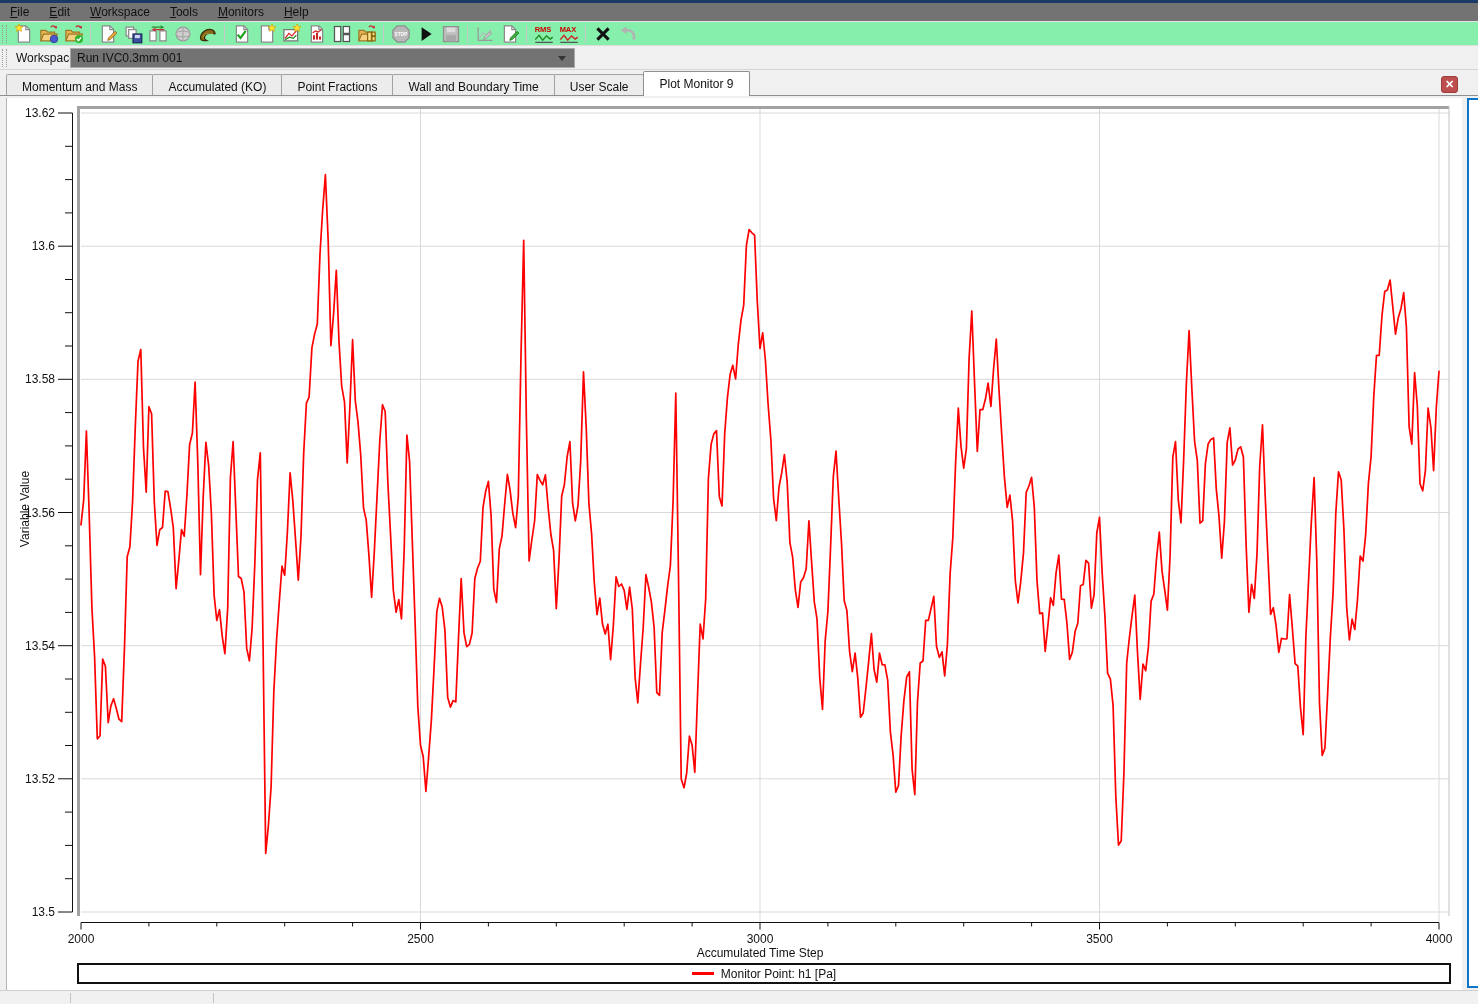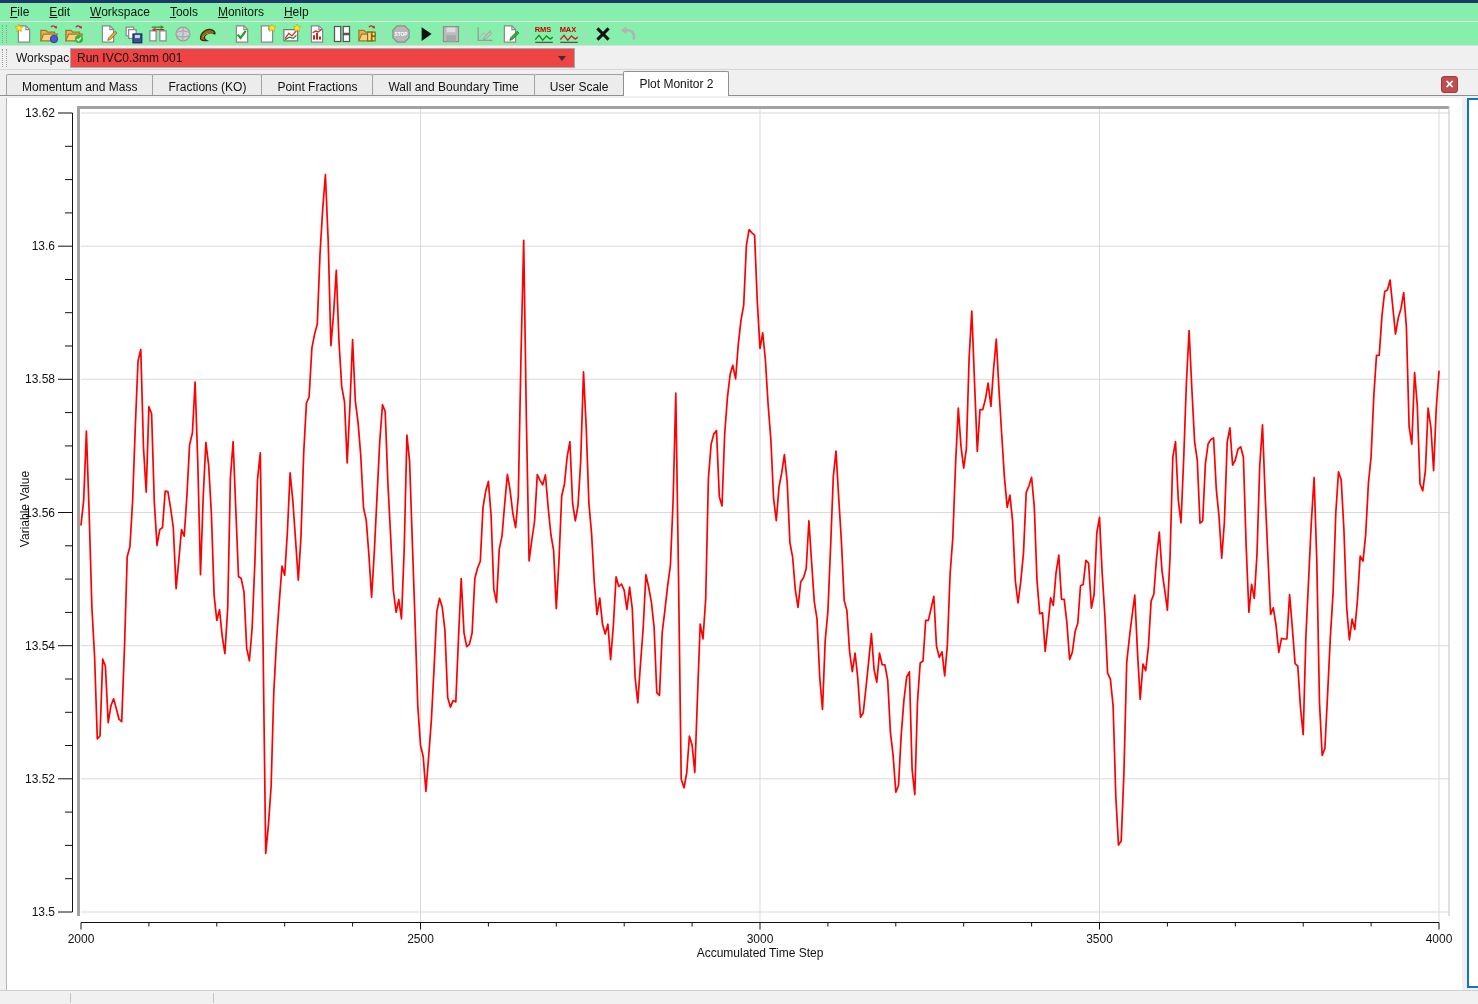--- a/index.html
+++ b/index.html
@@ -8,21 +8,21 @@
     position: relative;
     font-family: "Liberation Sans", sans-serif;
     background: #f0f0f0;
     overflow: hidden;
     color: #111;
   }
   
   #topstrip { position:absolute; left:0; top:0; width:1478px; height:3px; }
   #menubar {
     position:absolute; left:0; top:3px; width:1478px; height:19px;
-    background:#86efac; border-bottom:1px solid #e3e3e3;
+    background:#737373; border-bottom:1px solid #e3e3e3;
     display:flex; align-items:center; font-size:12px;
   }
   .menu-item { padding:1px 8px; margin:0 2px; cursor:default; }
   #toolbar {
     position:absolute; left:0; top:22px; width:1478px; height:24px;
     background:#86efac; border-bottom:1px solid #dcdcdc;
     display:flex; align-items:center;
   }
   .gripper {
     width:5px; height:18px; margin:0 4px 0 2px;
@@ -35,21 +35,21 @@
   .tb-btn.disabled { pointer-events:none; }
   .tb-sep { width:1px; height:18px; background:#c8c8c8; margin:0 4px; }
   #wsrow {
     position:absolute; left:0; top:46px; width:1478px; height:24px;
     background:#f0f0f0; border-bottom:1px solid #d5d5d5;
     display:flex; align-items:center; font-size:12px;
   }
   #ws-label { margin:0 10px 0 5px; }
   #ws-combo {
     position:absolute; left:70px; top:2px; width:505px; height:20px;
-    background:#ef4444; border:1px solid #a9a9a9;
+    background:#737373; border:1px solid #a9a9a9;
     display:flex; align-items:center; font-size:12px;
   }
   #ws-combo .val { padding-left:6px; flex:1; }
   .combo-arrow {
     width:0; height:0; margin-right:8px;
     border-left:4px solid transparent; border-right:4px solid transparent;
     border-top:5px solid #333;
   }
   
   #tabbar {
@@ -310,25 +310,25 @@
   <span id="ws-label">Workspace</span>
   <div id="ws-combo">
     <span class="val">Run IVC0.3mm 001</span>
     <span class="combo-arrow"></span>
   </div>
 </div>
 
 <div id="tabbar">
   <span id="tabs-holder" style="display:flex;align-items:flex-end;height:100%;">
       <div class="tab">Momentum and Mass</div>
-      <div class="tab">Fractions (KO)</div>
+      <div class="tab">Accumulated (KO)</div>
       <div class="tab">Point Fractions</div>
       <div class="tab">Wall and Boundary Time</div>
       <div class="tab">User Scale</div>
-      <div class="tab active">Plot Monitor 2</div>
+      <div class="tab active">Plot Monitor 9</div>
     </span>
   <div id="tab-close">✕</div>
 </div>
 
 <div id="content">
   <div id="plot-widget">
     <svg id="plot-svg" width="1456" height="892">
         <line x1="74" y1="814.0" x2="1442" y2="814.0" stroke="#d9d9d9"></line>
         <line x1="74" y1="680.8" x2="1442" y2="680.8" stroke="#d9d9d9"></line>
         <line x1="74" y1="547.7" x2="1442" y2="547.7" stroke="#d9d9d9"></line>
@@ -400,20 +400,24 @@
         <line x1="1160.4" y1="824.5" x2="1160.4" y2="828.5" stroke="#111"></line>
         <line x1="1228.3" y1="824.5" x2="1228.3" y2="828.5" stroke="#111"></line>
         <line x1="1296.2" y1="824.5" x2="1296.2" y2="828.5" stroke="#111"></line>
         <line x1="1364.1" y1="824.5" x2="1364.1" y2="828.5" stroke="#111"></line>
         <line x1="1432.0" y1="824.5" x2="1432.0" y2="831.5" stroke="#111"></line>
         <text x="1432.0" y="845" text-anchor="middle" font-size="12" font-family="Liberation Sans, sans-serif" fill="#111">4000</text>
         <text x="753" y="859" text-anchor="middle" font-size="12" font-family="Liberation Sans, sans-serif" fill="#111">Accumulated Time Step</text>
         <polyline points="74.0,426.9 76.7,401.8 79.4,333.1 82.1,413.2 84.9,509.6 87.6,559.0 90.3,640.8 93.0,638.0 95.7,561.0 98.4,568.3 101.2,624.6 103.9,607.9 106.6,600.7 109.3,610.5 112.0,621.2 114.7,623.6 117.5,549.1 120.2,458.7 122.9,448.8 125.6,403.3 128.3,328.6 131.0,263.2 133.8,251.5 136.5,349.8 139.2,394.1 141.9,308.7 144.6,315.7 147.3,403.9 150.0,447.4 152.8,431.6 155.5,429.5 158.2,393.2 160.9,393.7 163.6,410.1 166.3,429.5 169.1,490.7 171.8,462.5 174.5,431.6 177.2,438.3 179.9,397.8 182.6,346.6 185.4,335.0 188.1,284.1 190.8,364.8 193.5,476.7 196.2,399.1 198.9,344.3 201.7,367.9 204.4,416.0 207.1,497.1 209.8,522.5 212.5,511.7 215.2,538.1 217.9,555.6 220.7,510.3 223.4,379.9 226.1,343.7 228.8,411.1 231.5,478.5 234.2,480.5 237.0,494.2 239.7,550.4 242.4,562.8 245.1,530.5 247.8,466.4 250.5,381.7 253.3,354.8 256.0,541.5 258.7,755.3 261.4,727.3 264.1,688.7 266.8,594.1 269.6,541.5 272.3,503.6 275.0,468.2 277.7,477.2 280.4,434.0 283.1,374.8 285.8,402.4 288.6,442.4 291.3,482.1 294.0,438.2 296.7,355.1 299.4,305.1 302.1,299.0 304.9,249.9 307.6,236.1 310.3,226.0 313.0,156.0 315.7,111.2 318.4,76.7 321.2,143.1 323.9,247.7 326.6,215.5 329.3,172.3 332.0,243.7 334.7,288.4 337.5,303.8 340.2,364.9 342.9,308.2 345.6,241.7 348.3,302.8 351.0,323.9 353.7,356.7 356.5,409.8 359.2,421.9 361.9,456.9 364.6,499.3 367.3,454.1 370.0,399.1 372.8,342.7 375.5,306.7 378.2,313.5 380.9,385.4 383.6,437.3 386.3,492.0 389.1,514.2 391.8,501.6 394.5,520.8 397.2,451.5 399.9,337.2 402.6,363.7 405.4,446.1 408.1,524.9 410.8,608.3 413.5,647.2 416.2,658.5 418.9,693.5 421.6,659.6 424.4,621.6 427.1,569.6 429.8,513.6 432.5,500.3 435.2,509.0 437.9,531.9 440.7,599.5 443.4,609.1 446.1,602.6 448.8,603.9 451.5,540.1 454.2,480.6 457.0,534.8 459.7,548.6 462.4,546.4 465.1,535.0 467.8,480.7 470.5,470.3 473.3,463.2 476.0,409.5 478.7,393.1 481.4,383.4 484.1,417.7 486.8,491.3 489.5,504.4 492.3,450.9 495.0,438.1 497.7,405.7 500.4,376.3 503.1,392.3 505.8,415.1 508.6,429.6 511.3,398.6 514.0,257.6 516.7,142.3 519.4,322.9 522.1,463.0 524.9,441.5 527.6,423.0 530.3,376.5 533.0,382.4 535.7,386.8 538.4,376.9 541.2,409.8 543.9,436.5 546.6,452.4 549.3,510.7 552.0,461.9 554.7,398.0 557.4,386.5 560.2,358.3 562.9,343.7 565.6,405.2 568.3,422.9 571.0,407.7 573.7,363.1 576.5,273.9 579.2,328.9 581.9,405.4 584.6,435.8 587.3,484.7 590.0,516.7 592.8,500.0 595.5,526.1 598.2,535.9 600.9,526.2 603.6,561.7 606.3,528.2 609.1,478.9 611.8,488.5 614.5,486.0 617.2,492.3 619.9,511.4 622.6,489.2 625.3,510.9 628.1,579.4 630.8,604.8 633.5,565.7 636.2,529.8 638.9,476.7 641.6,489.0 644.4,504.1 647.1,529.2 649.8,594.7 652.5,597.4 655.2,534.7 657.9,512.2 660.7,487.3 663.4,467.5 666.1,402.8 668.8,295.2 671.5,477.4 674.2,680.9 677.0,689.8 679.7,675.0 682.4,638.2 685.1,647.0 687.8,674.3 690.5,598.2 693.2,526.2 696.0,540.9 698.7,500.8 701.4,380.5 704.1,346.4 706.8,335.9 709.5,332.6 712.3,398.4 715.0,408.0 717.7,335.8 720.4,299.9 723.1,276.6 725.8,267.3 728.6,280.9 731.3,246.3 734.0,222.1 736.7,207.1 739.4,147.4 742.1,131.6 744.9,134.8 747.6,137.1 750.3,203.6 753.0,250.5 755.7,234.8 758.4,262.0 761.1,306.2 763.9,342.2 766.6,400.7 769.3,422.6 772.0,389.0 774.7,374.9 777.4,356.7 780.2,384.2 782.9,444.6 785.6,458.8 788.3,491.6 791.0,509.3 793.7,484.0 796.5,479.8 799.2,470.8 801.9,422.8 804.6,464.0 807.3,503.9 810.0,520.9 812.8,580.5 815.5,611.4 818.2,542.5 820.9,513.4 823.6,448.7 826.3,378.8 829.0,353.1 831.8,401.2 834.5,445.0 837.2,502.5 839.9,512.6 842.6,553.6 845.3,573.6 848.1,555.1 850.8,580.4 853.5,619.2 856.2,615.0 858.9,590.5 861.6,564.2 864.4,535.6 867.1,571.8 869.8,584.2 872.5,555.1 875.2,566.7 877.9,566.9 880.7,582.3 883.4,634.1 886.1,657.1 888.8,694.2 891.5,687.5 894.2,637.1 896.9,602.6 899.7,578.8 902.4,573.8 905.1,671.3 907.8,696.6 910.5,603.6 913.2,565.0 916.0,563.0 918.7,522.4 921.4,522.4 924.1,510.3 926.8,498.4 929.5,548.2 932.3,559.4 935.0,553.8 937.7,578.0 940.4,546.4 943.1,476.0 945.8,440.0 948.6,365.1 951.3,310.1 954.0,348.4 956.7,370.2 959.4,350.5 962.1,260.5 964.8,213.0 967.6,286.1 970.3,353.5 973.0,311.7 975.7,311.7 978.4,301.3 981.1,285.2 983.9,308.4 986.6,270.8 989.3,241.2 992.0,291.9 994.7,336.2 997.4,378.9 1000.2,409.4 1002.9,397.1 1005.6,423.1 1008.3,482.5 1011.0,504.8 1013.7,484.1 1016.5,454.8 1019.2,394.3 1021.9,388.0 1024.6,379.3 1027.3,409.1 1030.0,482.6 1032.7,515.6 1035.5,514.9 1038.2,553.5 1040.9,527.4 1043.6,499.8 1046.3,507.4 1049.0,475.2 1051.8,457.2 1054.5,501.1 1057.2,501.4 1059.9,524.7 1062.6,561.4 1065.3,554.4 1068.1,533.6 1070.8,525.3 1073.5,487.7 1076.2,486.5 1078.9,462.4 1081.6,465.1 1084.4,510.2 1087.1,496.5 1089.8,435.0 1092.5,419.4 1095.2,475.4 1097.9,517.9 1100.6,575.1 1103.4,581.1 1106.1,607.9 1108.8,698.3 1111.5,747.1 1114.2,743.1 1116.9,675.8 1119.7,564.9 1122.4,539.5 1125.1,517.4 1127.8,497.2 1130.5,554.4 1133.2,601.5 1136.0,566.1 1138.7,572.7 1141.4,548.8 1144.1,503.1 1146.8,496.3 1149.5,460.8 1152.3,434.2 1155.0,472.9 1157.7,491.8 1160.4,512.1 1163.1,457.4 1165.8,359.2 1168.5,343.6 1171.3,402.2 1174.0,424.8 1176.7,360.7 1179.4,284.8 1182.1,232.6 1184.8,289.8 1187.6,343.7 1190.3,362.3 1193.0,425.1 1195.7,422.8 1198.4,365.6 1201.1,346.0 1203.9,341.4 1206.6,340.0 1209.3,391.2 1212.0,418.5 1214.7,460.1 1217.4,424.0 1220.2,344.4 1222.9,329.9 1225.6,367.2 1228.3,362.0 1231.0,351.1 1233.7,348.8 1236.4,359.2 1239.2,448.9 1241.9,514.3 1244.6,486.4 1247.3,500.4 1250.0,455.9 1252.7,368.5 1255.5,326.9 1258.2,398.3 1260.9,457.8 1263.6,516.4 1266.3,509.7 1269.0,527.0 1271.8,554.3 1274.5,540.4 1277.2,541.0 1279.9,540.8 1282.6,496.5 1285.3,529.5 1288.1,565.7 1290.8,568.2 1293.5,609.6 1296.2,636.6 1298.9,538.3 1301.6,482.0 1304.3,424.8 1307.1,379.5 1309.8,463.0 1312.5,605.0 1315.2,657.4 1317.9,650.3 1320.6,596.4 1323.4,538.4 1326.1,494.6 1328.8,415.0 1331.5,373.8 1334.2,382.0 1336.9,431.2 1339.7,509.8 1342.4,542.0 1345.1,521.1 1347.8,531.5 1350.5,501.5 1353.2,458.0 1356.0,463.2 1358.7,436.3 1361.4,385.4 1364.1,358.5 1366.8,298.1 1369.5,257.3 1372.2,257.5 1375.0,217.4 1377.7,193.5 1380.4,191.9 1383.1,182.1 1385.8,209.0 1388.5,236.1 1391.3,219.7 1394.0,210.4 1396.7,194.7 1399.4,229.0 1402.1,328.5 1404.8,346.1 1407.6,274.5 1410.3,307.8 1413.0,385.8 1415.7,392.8 1418.4,372.6 1421.1,310.0 1423.9,329.5 1426.6,372.7 1429.3,309.5 1432.0,273.3" fill="none" stroke="#ff0000" stroke-width="1.7" stroke-linejoin="round" stroke-linecap="round"></polyline>
       </svg>
     <div id="y-title">Variable Value</div>
+    <div id="legend-box">
+      <span class="legend-swatch" id="legend-swatch" style="background: rgb(255, 0, 0);"></span>
+      <span>Monitor Point: h1 [Pa]</span>
+    </div>
   </div>
   <div id="side-sliver"></div>
 </div>
 
 <div id="statusbar">
   <span class="sb-sep" style="left:70px;"></span>
   <span class="sb-sep" style="left:213px;"></span>
 </div>
 
 </body></html>

